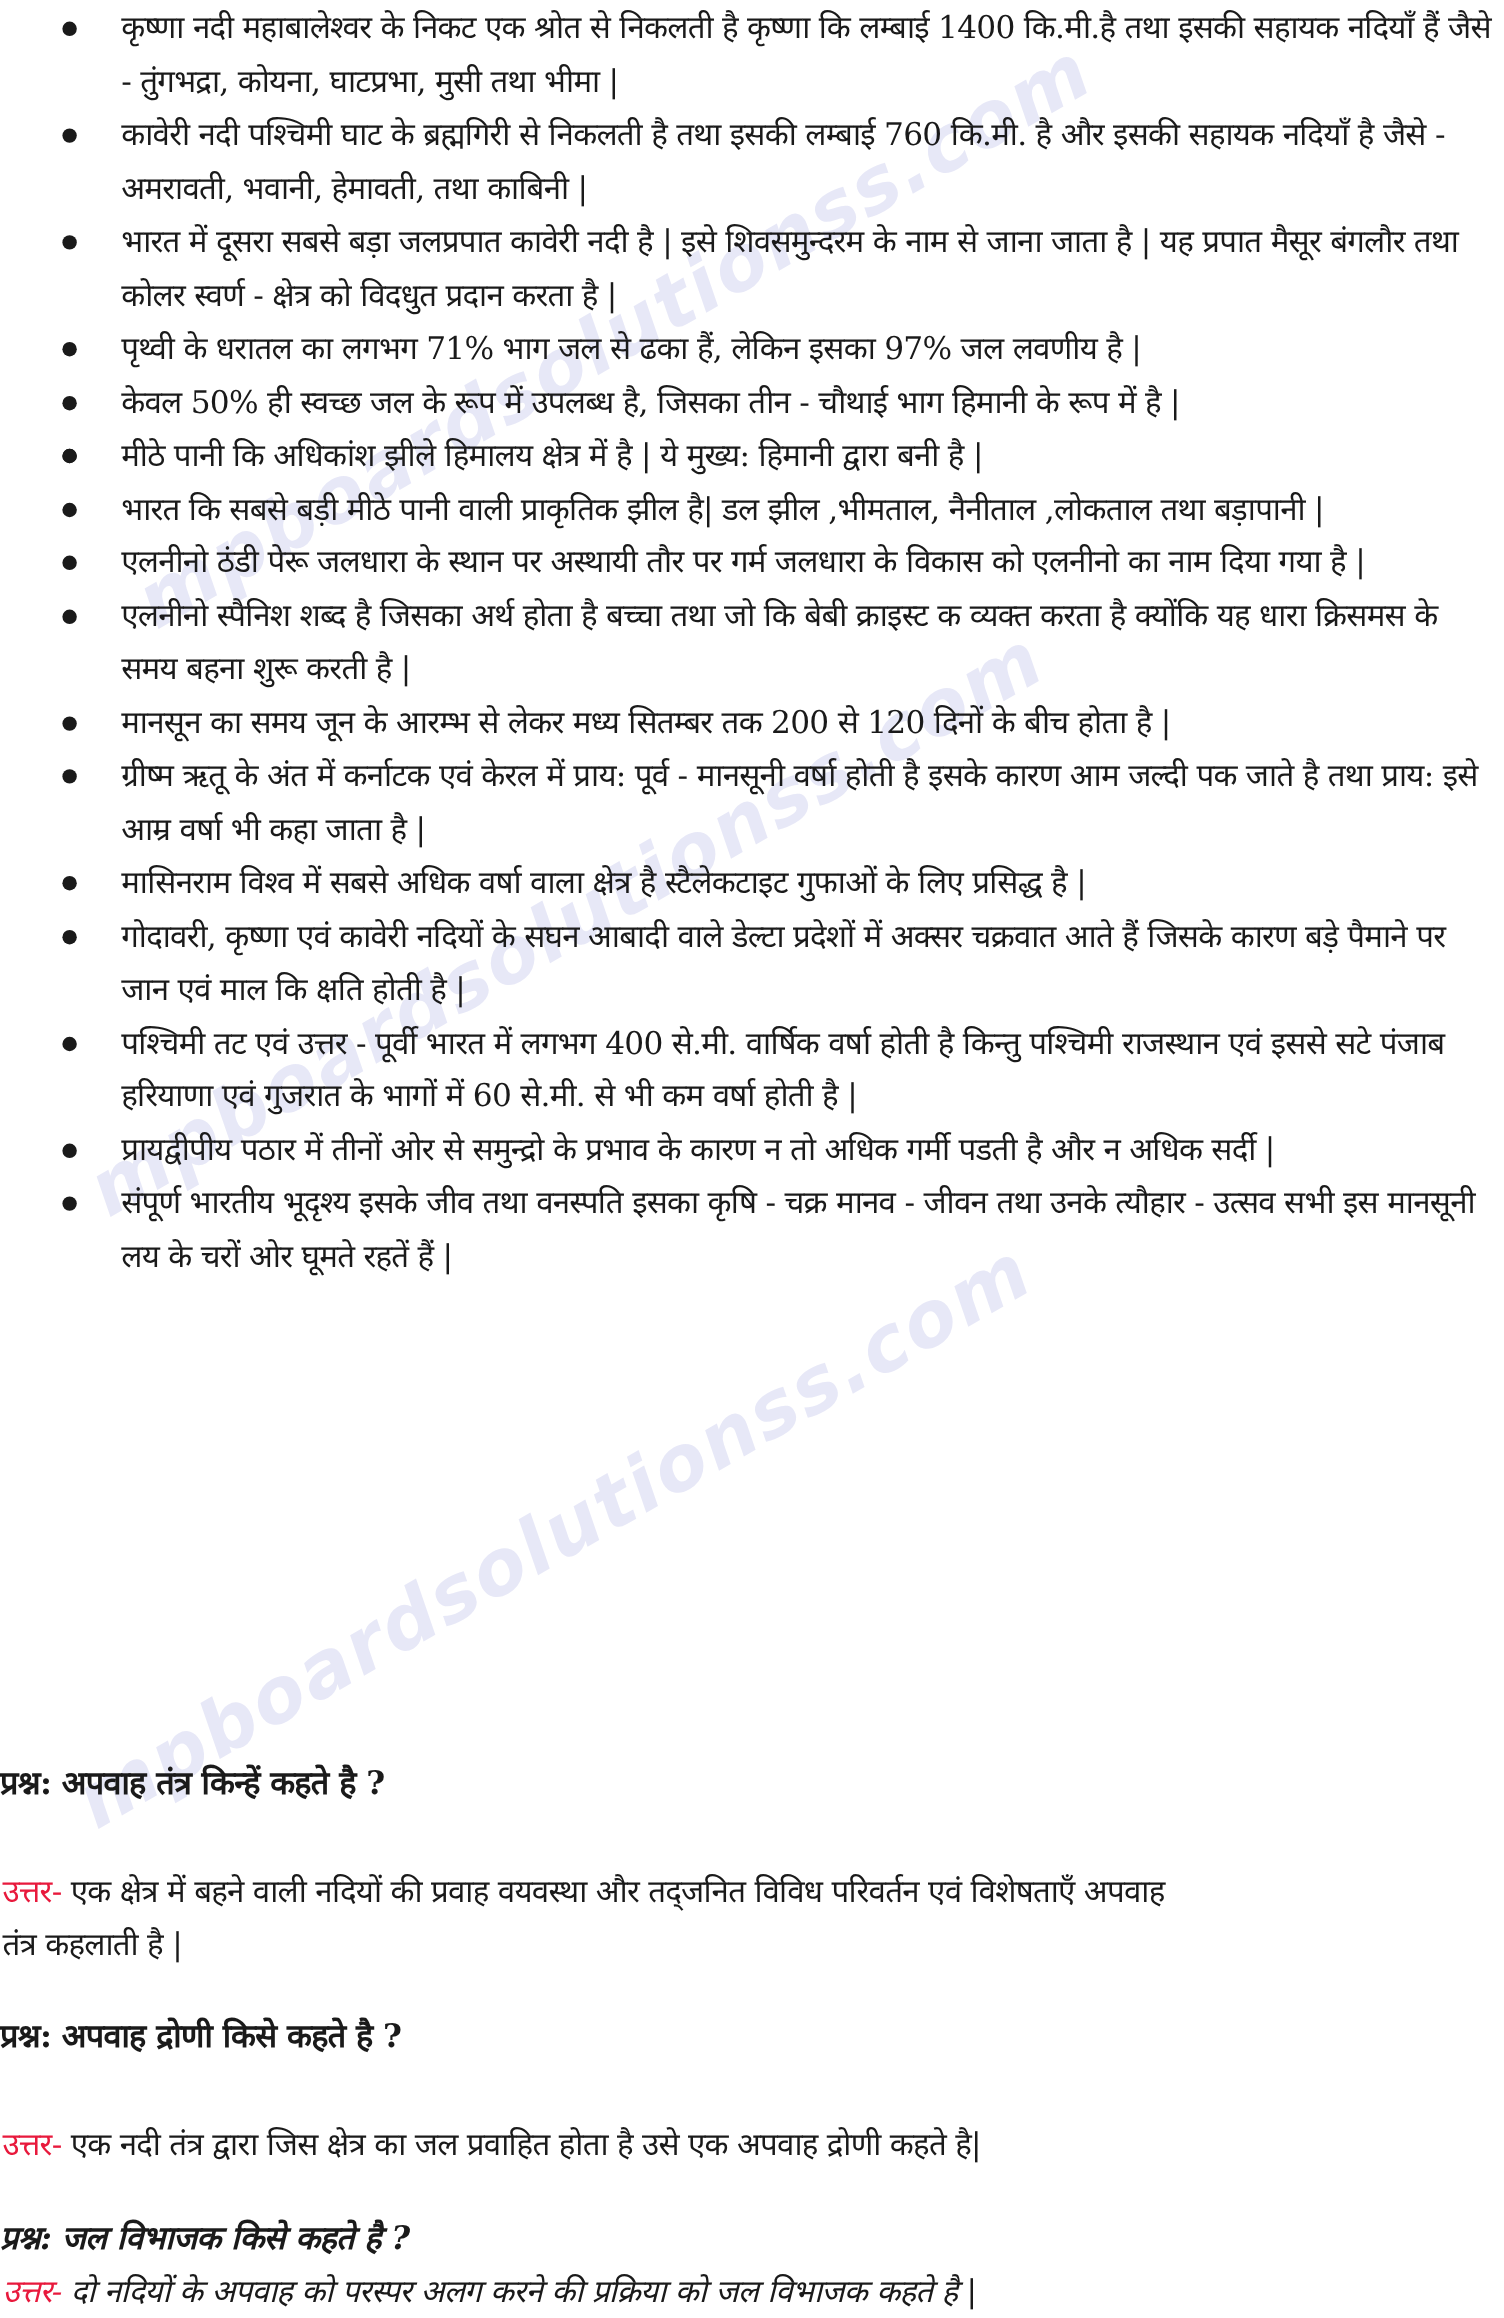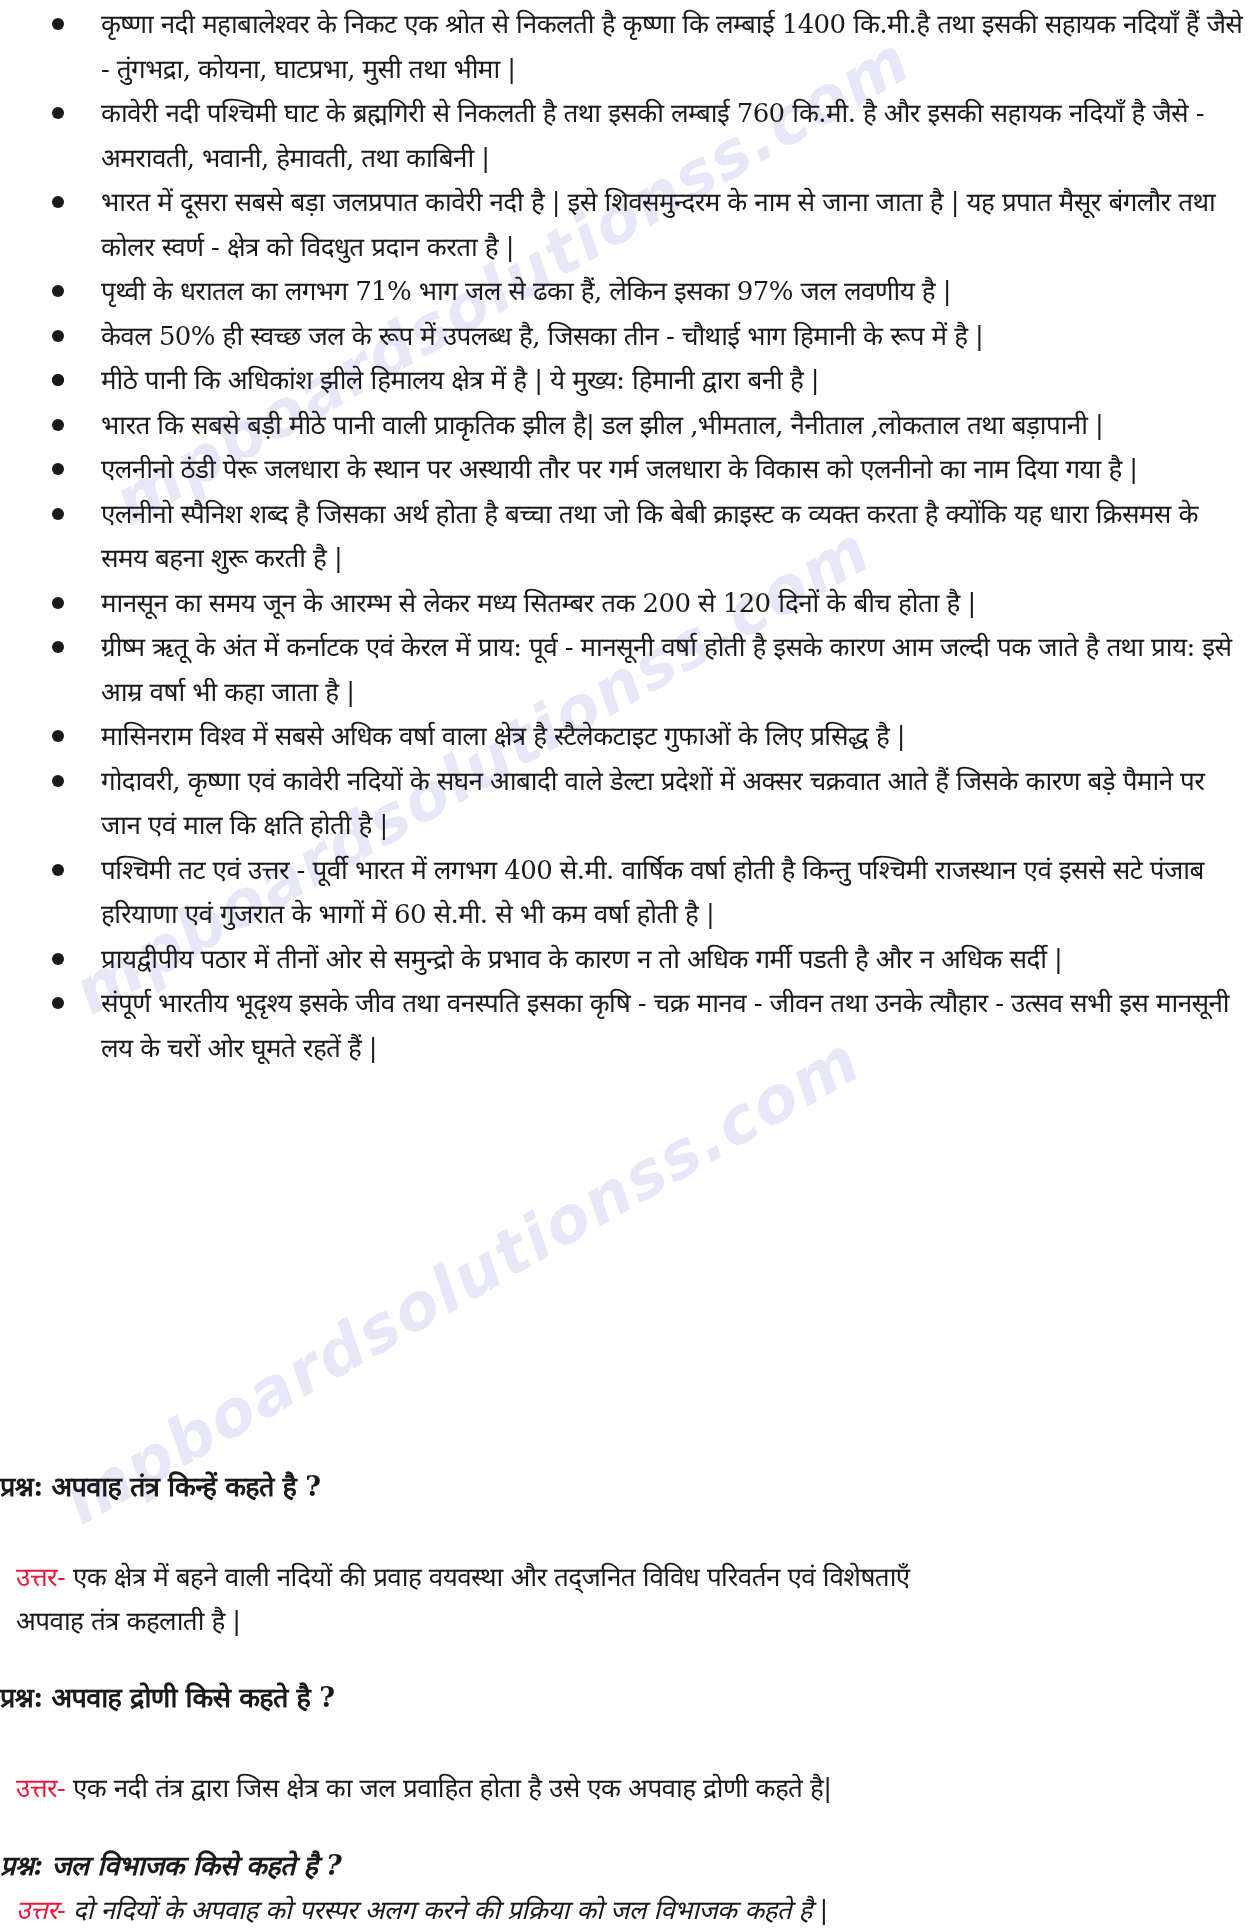--- a/index.html
+++ b/index.html
@@ -54,21 +54,21 @@
     letter-spacing: -0.6px;
   }
   .question {
     font-weight: bold;
     font-size: 27px;
     line-height: 44px;
     margin: 0;
   }
   .answer {
     line-height: 44px;
-    margin: 16px;
+    margin: 2px;
     padding-right: 20px;
   }
   .answer .ans-label {
     color: #e8193c;
   }
   .watermark {
     position: absolute;
     font-family: "DejaVu Sans", "Liberation Sans", sans-serif;
     font-weight: bold;
     font-style: italic;

